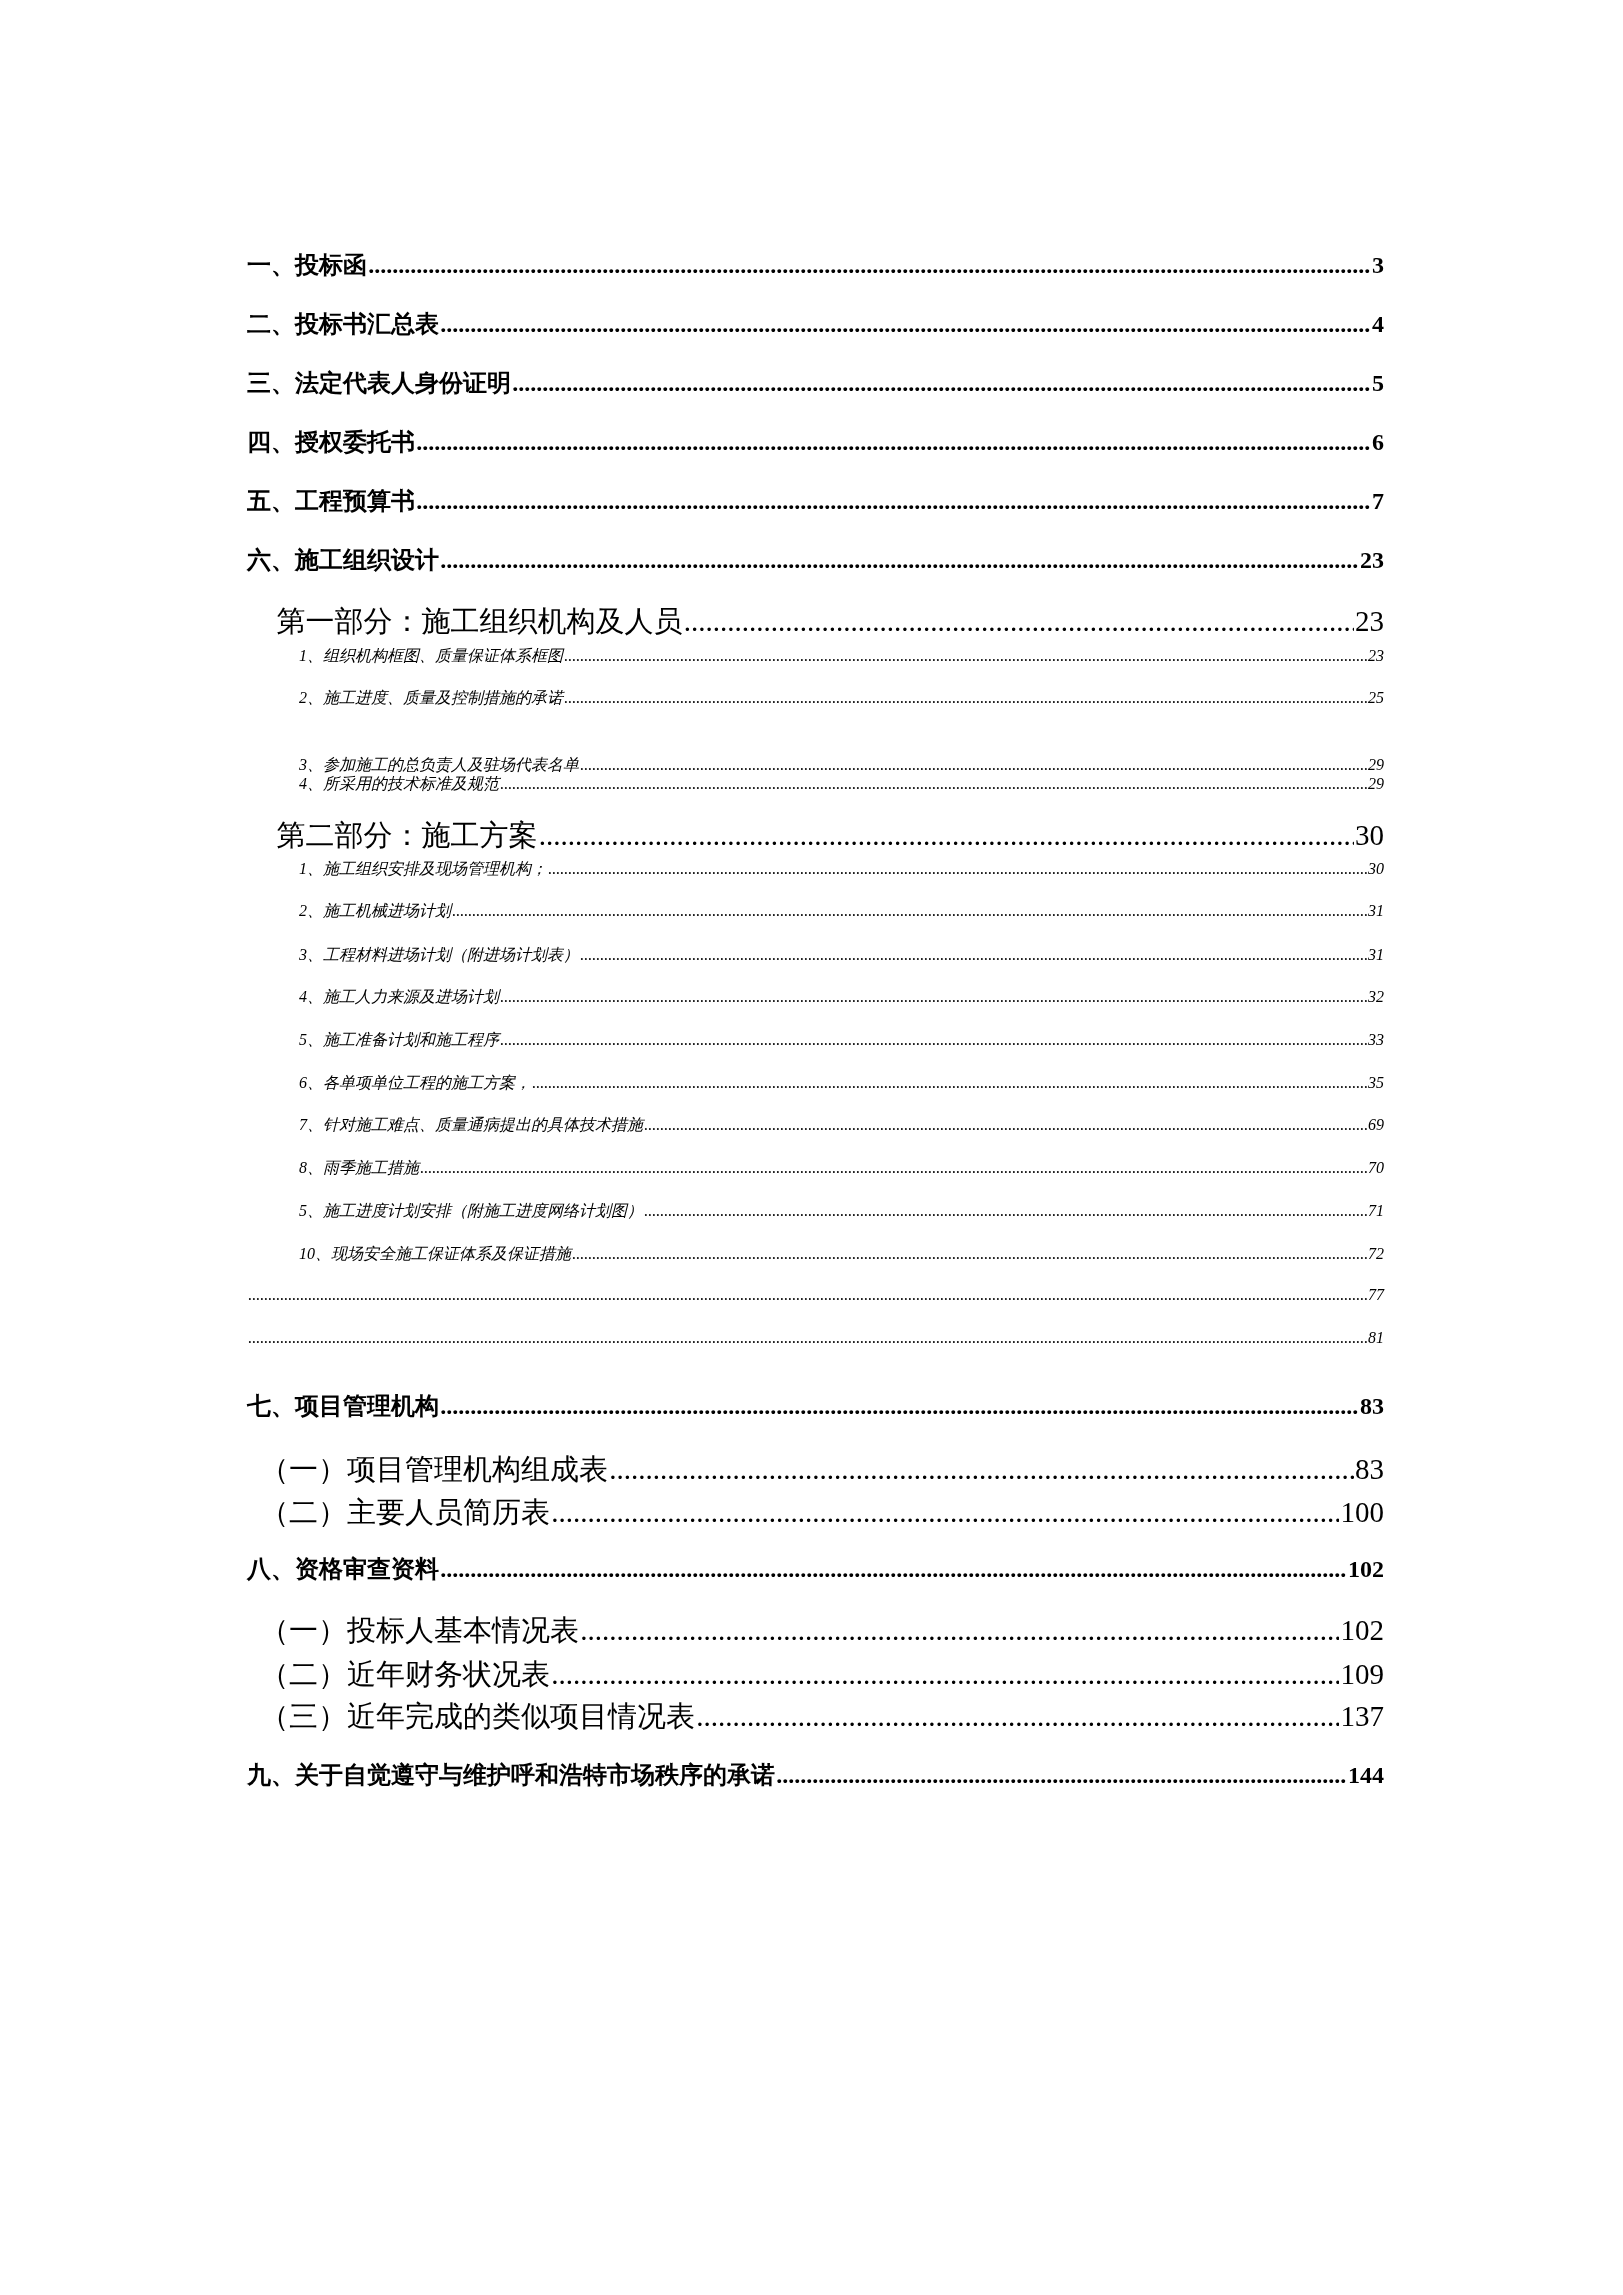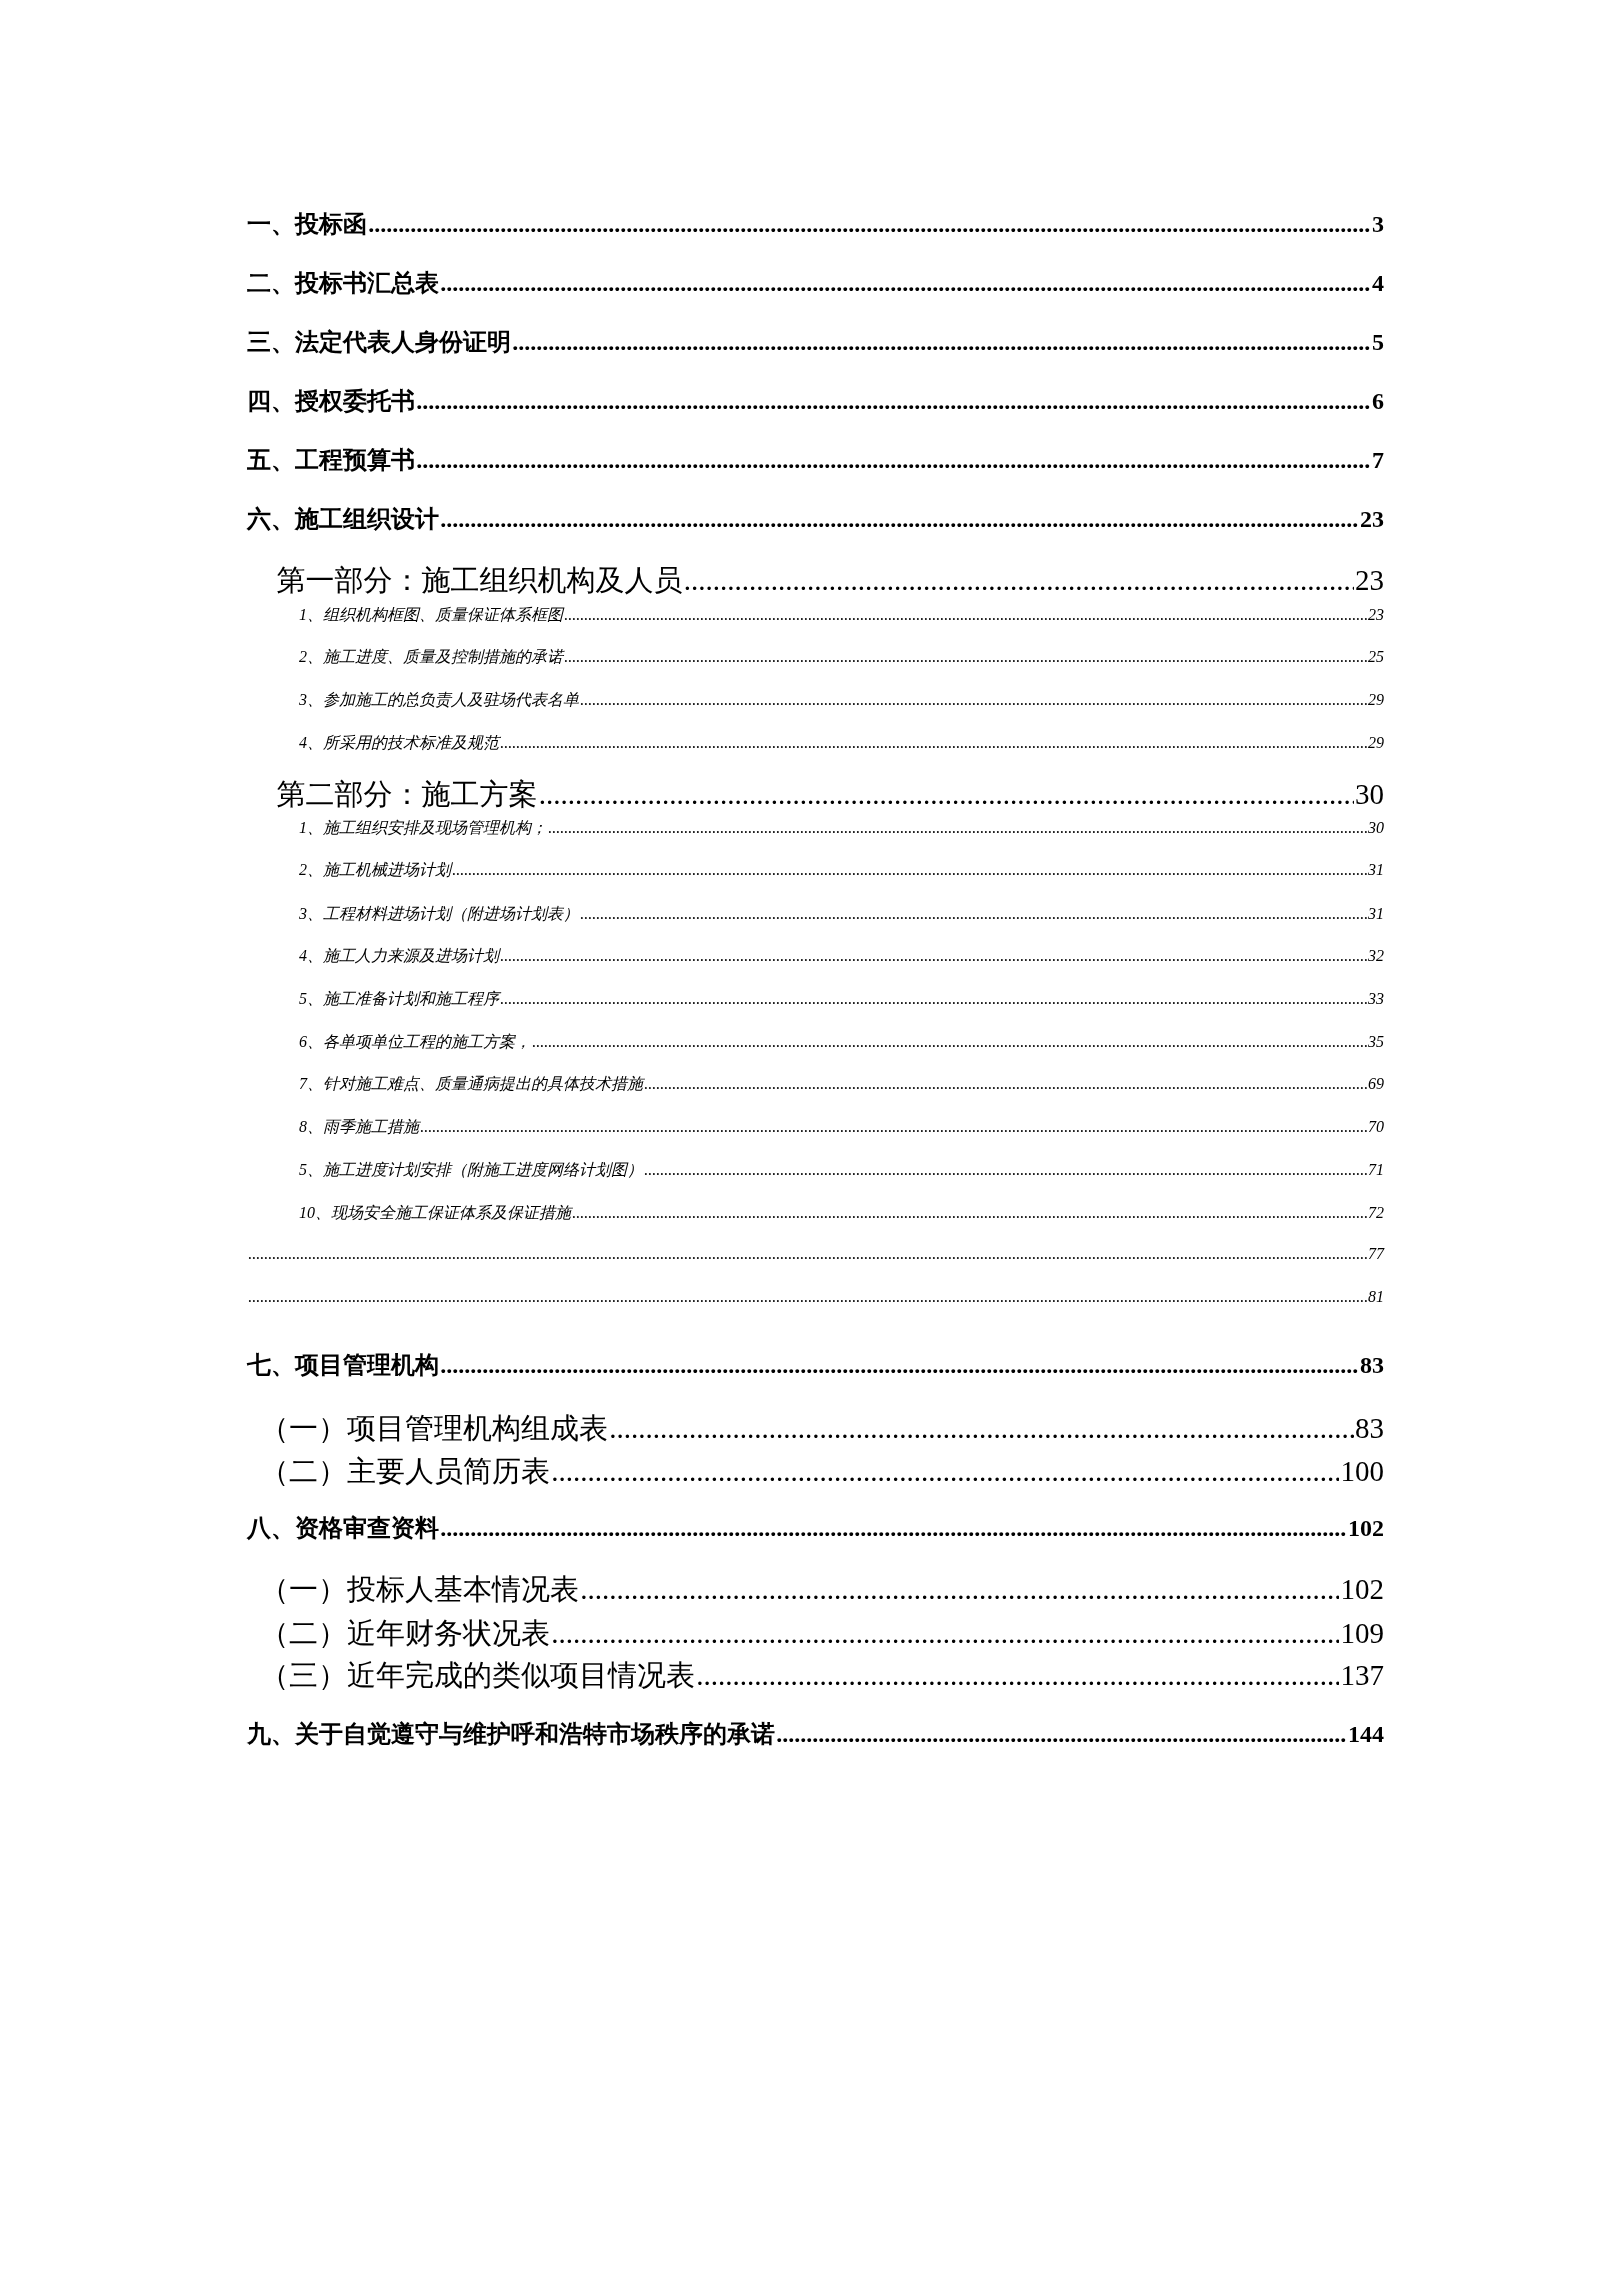--- a/index.html
+++ b/index.html
@@ -1,19 +1,19 @@
 <!DOCTYPE html>
 <html style="font-size:10.5px"><head>
 <meta charset="utf-8">
 <style>
   html, body { margin: 0; padding: 0; background: #ffffff; }
   body { width: 1623px; height: 2295px; position: relative; overflow: hidden;
          font-family: "Liberation Serif", "DejaVu Serif", serif; color: #000; }
   .toc-line { position: absolute; left: 247px; width: 1137px; display: flex;
-              align-items: baseline; white-space: nowrap; }
+              align-items: baseline; white-space: nowrap; margin-top: 41px; }
   .toc-line .label { flex: 0 0 auto; }
   .toc-line .leader { flex: 1 1 auto; overflow: hidden; margin: 0 1.3px;
                       letter-spacing: 0; }
   .toc-line .leader::before { content: "....................................................................................................................................................................................................................................................................................................................................................................................................................................................................................................................................................."; }
   .toc-line .page { flex: 0 0 auto; }
   .lvl1 { font-weight: bold; font-size: 24px; }
   .lvl2 { font-size: 29px; }
   .lvl2 .label { padding-left: 29.4px; }
   .lvl3 { font-size: 16px; font-style: italic; }
   .lvl3 .label { padding-left: 52px; }
@@ -62,21 +62,21 @@
   <div class="toc-line lvl3" style="top:605px">
       <span class="label">1、组织机构框图、质量保证体系框图</span>
       <span class="leader"></span>
       <span class="page">23</span>
     </div>
   <div class="toc-line lvl3" style="top:647px">
       <span class="label">2、施工进度、质量及控制措施的承诺</span>
       <span class="leader"></span>
       <span class="page">25</span>
     </div>
-  <div class="toc-line lvl3" style="top:690px">
+  <div class="toc-line lvl3" style="top:714px">
       <span class="label">3、参加施工的总负责人及驻场代表名单</span>
       <span class="leader"></span>
       <span class="page">29</span>
     </div>
   <div class="toc-line lvl3" style="top:733px">
       <span class="label">4、所采用的技术标准及规范</span>
       <span class="leader"></span>
       <span class="page">29</span>
     </div>
 

